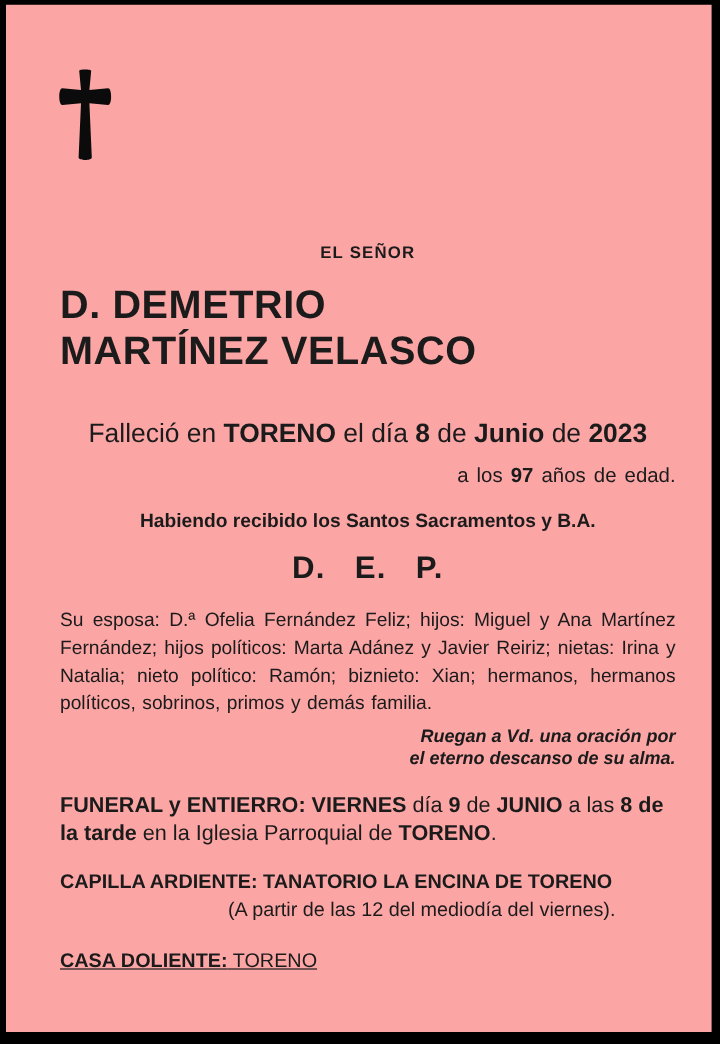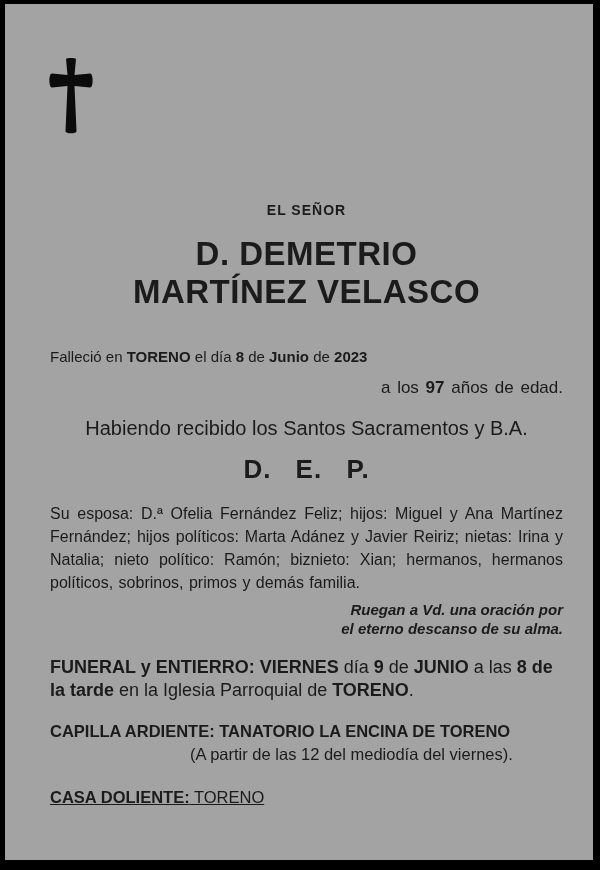--- a/index.html
+++ b/index.html
@@ -1,36 +1,36 @@
 <!DOCTYPE html>
 <html><head>
 <meta charset="utf-8">
 <style>
   html,body{margin:0;padding:0;background:#fff;}
   .page{
     width:600px;height:870px;box-sizing:border-box;position:relative;
-    background:#a3a3a3;color:#1b1b1b;
+    background:#fca5a5;color:#1b1b1b;
     border-style:solid;border-color:#000;
     border-width:4px 7px 10px 5px;
     font-family:"Liberation Sans",sans-serif;
     overflow:hidden;
   }
   .cross{position:absolute;left:44px;top:53px;width:44px;height:78px;}
   .cross svg{display:block;width:100%;height:100%;}
   .content{position:absolute;left:45px;right:30px;top:198px;}
   .el-senor{
     text-align:center;font-size:14px;font-weight:bold;letter-spacing:1px;
   }
   .name{
-    margin-top:17px;text-align:center;font-weight:bold;
+    margin-top:17px;text-align:left;font-weight:bold;
     font-size:33px;line-height:38px;letter-spacing:0.5px;
   }
-  .death-line{margin-top:37px;text-align:left;font-size:15px;}
+  .death-line{margin-top:37px;text-align:center;font-size:22px;}
   .age-line{margin-top:13px;text-align:right;font-size:17px;word-spacing:2px;}
-  .sacraments{margin-top:19px;text-align:center;font-size:20px;}
+  .sacraments{margin-top:19px;text-align:center;font-size:16px;font-weight:bold;}
   .dep{
     margin-top:14px;text-align:center;font-size:26px;font-weight:bold;
     word-spacing:16px;letter-spacing:1px;
   }
   .family{
     margin-top:17px;font-size:16px;line-height:23px;text-align:justify;
     word-spacing:1px;
   }
   .prayer{
     margin-top:6px;text-align:right;font-size:15px;line-height:19px;

